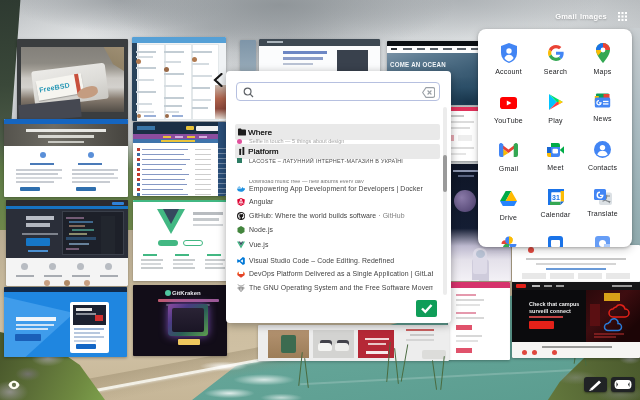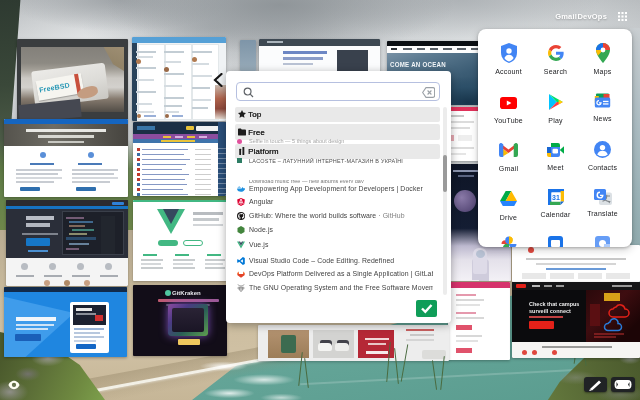--- a/index.html
+++ b/index.html
@@ -497,21 +497,21 @@
       <div class="foot">
         <div class="ftx"></div>
       </div>
     <div class="fdot" style="left:10px"></div>
       <div class="fdot" style="left:20px"></div>
       <div class="fdot" style="left:40px"></div>
     </div>
 
   <div class="abs" id="hdr">
     <span class="t" style="right:55px">Gmail</span>
-      <span class="t" style="right:25px">DevOps</span>
+      <span class="t" style="right:25px">Images</span>
     <svg id="grid9" viewBox="0 0 13 13">
         <g fill="#fff">
           <rect x="0" y="0" width="3" height="3"></rect>
           <rect x="5" y="0" width="3" height="3"></rect>
           <rect x="10" y="0" width="3" height="3"></rect>
           <rect x="0" y="5" width="3" height="3"></rect>
           <rect x="5" y="5" width="3" height="3"></rect>
           <rect x="10" y="5" width="3" height="3"></rect>
           <rect x="0" y="10" width="3" height="3"></rect>
           <rect x="5" y="10" width="3" height="3"></rect>
@@ -668,31 +668,25 @@
   <div class="abs" id="sbox">
     <svg style="left:6px;top:4px" width="11" height="11" viewBox="0 0 11 11">
         <circle cx="4.6" cy="4.6" r="3.4" stroke="#5f6368" stroke-width="1.2" fill="none"></circle>
         <path d="M7.2 7.2 L10 10" stroke="#5f6368" stroke-width="1.2"></path>
       </svg>
     <svg style="right:4px;top:4px" width="13" height="11" viewBox="0 0 13 11">
         <path d="M4 .6 h7 a1.6 1.6 0 0 1 1.6 1.6 v6.6 a1.6 1.6 0 0 1 -1.6 1.6 h-7 L.6 5.5 Z" stroke="#9aa0a6" stroke-width="1.1" fill="#fff"></path>
         <path d="M5.6 3.5 L9.4 7.5 M9.4 3.5 L5.6 7.5" stroke="#9aa0a6" stroke-width="1.1"></path>
       </svg>
   </div>
-  <div class="mrow" style="top:106.5px;height:15.5px">
-      <svg class="ic" viewBox="0 0 9 9">
-        <path d="M4.5 0 L5.9 2.9 L9 3.4 L6.7 5.6 L7.3 8.8 L4.5 7.2 L1.7 8.8 L2.3 5.6 L0 3.4 L3.1 2.9 Z" fill="#1c1c1c"></path>
-      </svg>
-      <span class="tx">Top</span>
-    </div>
   <div class="mrow" style="top:124.3px;height:15.8px">
       <svg class="ic" viewBox="0 0 9 9">
         <path d="M0 1.5 a1 1 0 0 1 1-1 h2.2 l1 1.2 H8 a1 1 0 0 1 1 1 V7.5 a1 1 0 0 1 -1 1 H1 a1 1 0 0 1 -1-1 Z" fill="#1c1c1c"></path>
       </svg>
-      <span class="tx">Free</span>
+      <span class="tx">Where</span>
     </div>
   <div class="ghost" style="left:236px;top:139.2px;width:203px;height:4.6px">
       <svg style="position:absolute;left:1px;top:0" width="5" height="5" viewBox="0 0 5 5">
         <circle cx="2.5" cy="2.5" r="2.5" fill="#e0519c"></circle>
       </svg>
       <span style="position:absolute;left:13px;top:-1px;color:rgba(90,90,90,.55)">Selfie in touch — 5 things about design</span>
     </div>
   <div class="mrow" style="top:143.6px;height:15px">
       <svg class="ic" viewBox="0 0 9 9">
         <rect x="1.4" y="2" width="2.1" height="7" rx=".6" fill="#1c1c1c"></rect>

